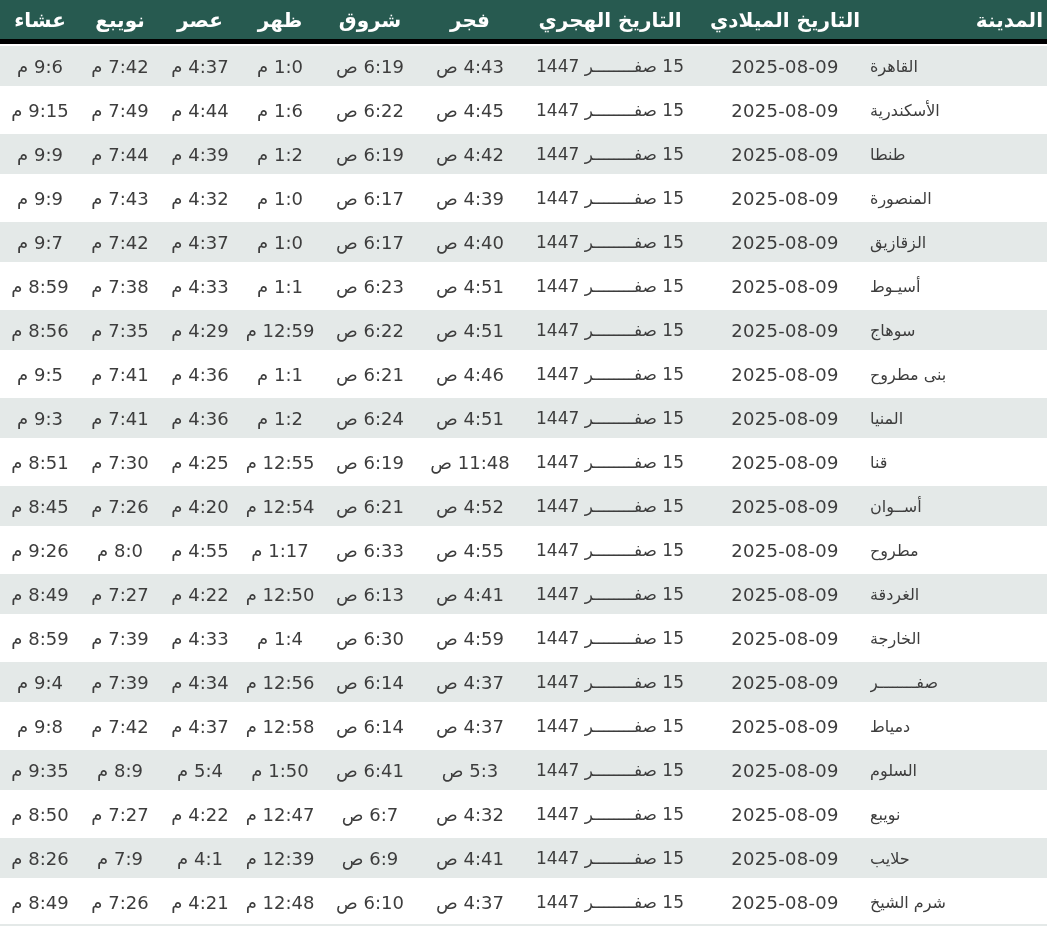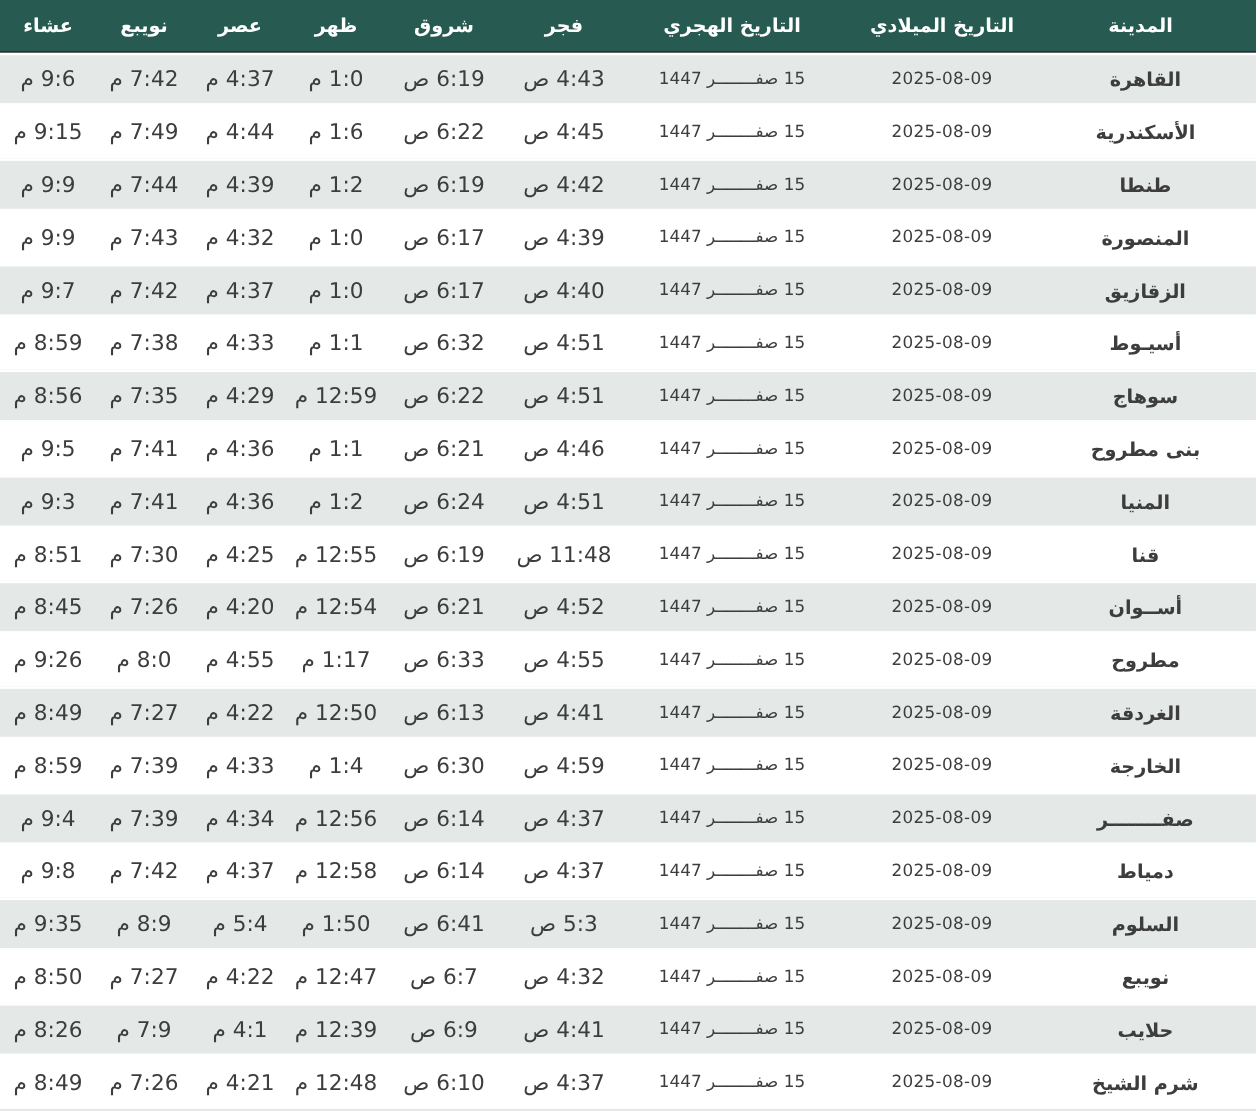--- a/index.html
+++ b/index.html
@@ -16,43 +16,43 @@
   table.prayer-table {
     width: 1047px;
     border-collapse: separate;
     border-spacing: 0;
     table-layout: fixed;
   }
   thead th {
     background: var(--header-bg, #275A50);
     color: var(--header-text, #ffffff);
     font-weight: bold;
-    font-size: 16px;
+    font-size: 20px;
     height: 44px;
     text-align: center;
     vertical-align: middle;
-    border-bottom: 1px solid #000000;
-  }
-  thead th.col-city { text-align: center; padding-right: 16px; }
+    border-bottom: 5px solid #000000;
+  }
+  thead th.col-city { text-align: right; padding-right: 4px; }
   tbody td {
     height: 44px;
     vertical-align: middle;
     text-align: center;
     font-size: 18px;
     color: var(--cell-text, #3D3D3D);
     border-top: 2px solid #ffffff;
     border-bottom: 2px solid #ffffff;
     white-space: nowrap;
     overflow: hidden;
   }
   tbody tr:nth-child(odd) td { background: var(--row-alt-bg, #E4E9E8); }
   tbody tr:nth-child(even) td { background: var(--row-bg, #ffffff); }
-  tbody td.col-city { font-size: 16px; text-align: center; padding-right: 8px; font-weight: bold; }
-  tbody td.col-hijri { font-size: 14px; }
-  tbody td.col-gregorian { font-size: 14px; letter-spacing: 0.3px; }
+  tbody td.col-city { font-size: 16px; text-align: left; padding-right: 8px; }
+  tbody td.col-hijri { font-size: 17px; }
+  tbody td.col-gregorian { font-size: 18px; letter-spacing: 0.3px; }
   
   col.c-city { width: 177px; }
   col.c-gregorian { width: 170px; }
   col.c-hijri { width: 180px; }
   col.c-fajr { width: 100px; }
   col.c-shurooq { width: 100px; }
   col.c-dhuhr { width: 80px; }
   col.c-asr { width: 80px; }
   col.c-maghrib { width: 80px; }
   col.c-isha { width: 80px; }
@@ -144,21 +144,21 @@
         <td class="col-dhuhr">1:0 م</td>
         <td class="col-asr">4:37 م</td>
         <td class="col-maghrib">7:42 م</td>
         <td class="col-isha">9:7 م</td>
       </tr>
       <tr>
         <td class="col-city">أسيـوط</td>
         <td class="col-gregorian">2025-08-09</td>
         <td class="col-hijri">15 صفــــــــر 1447</td>
         <td class="col-fajr">4:51 ص</td>
-        <td class="col-shurooq">6:32 ص</td>
+        <td class="col-shurooq">6:23 ص</td>
         <td class="col-dhuhr">1:1 م</td>
         <td class="col-asr">4:33 م</td>
         <td class="col-maghrib">7:38 م</td>
         <td class="col-isha">8:59 م</td>
       </tr>
       <tr>
         <td class="col-city">سوهاج</td>
         <td class="col-gregorian">2025-08-09</td>
         <td class="col-hijri">15 صفــــــــر 1447</td>
         <td class="col-fajr">4:51 ص</td>

